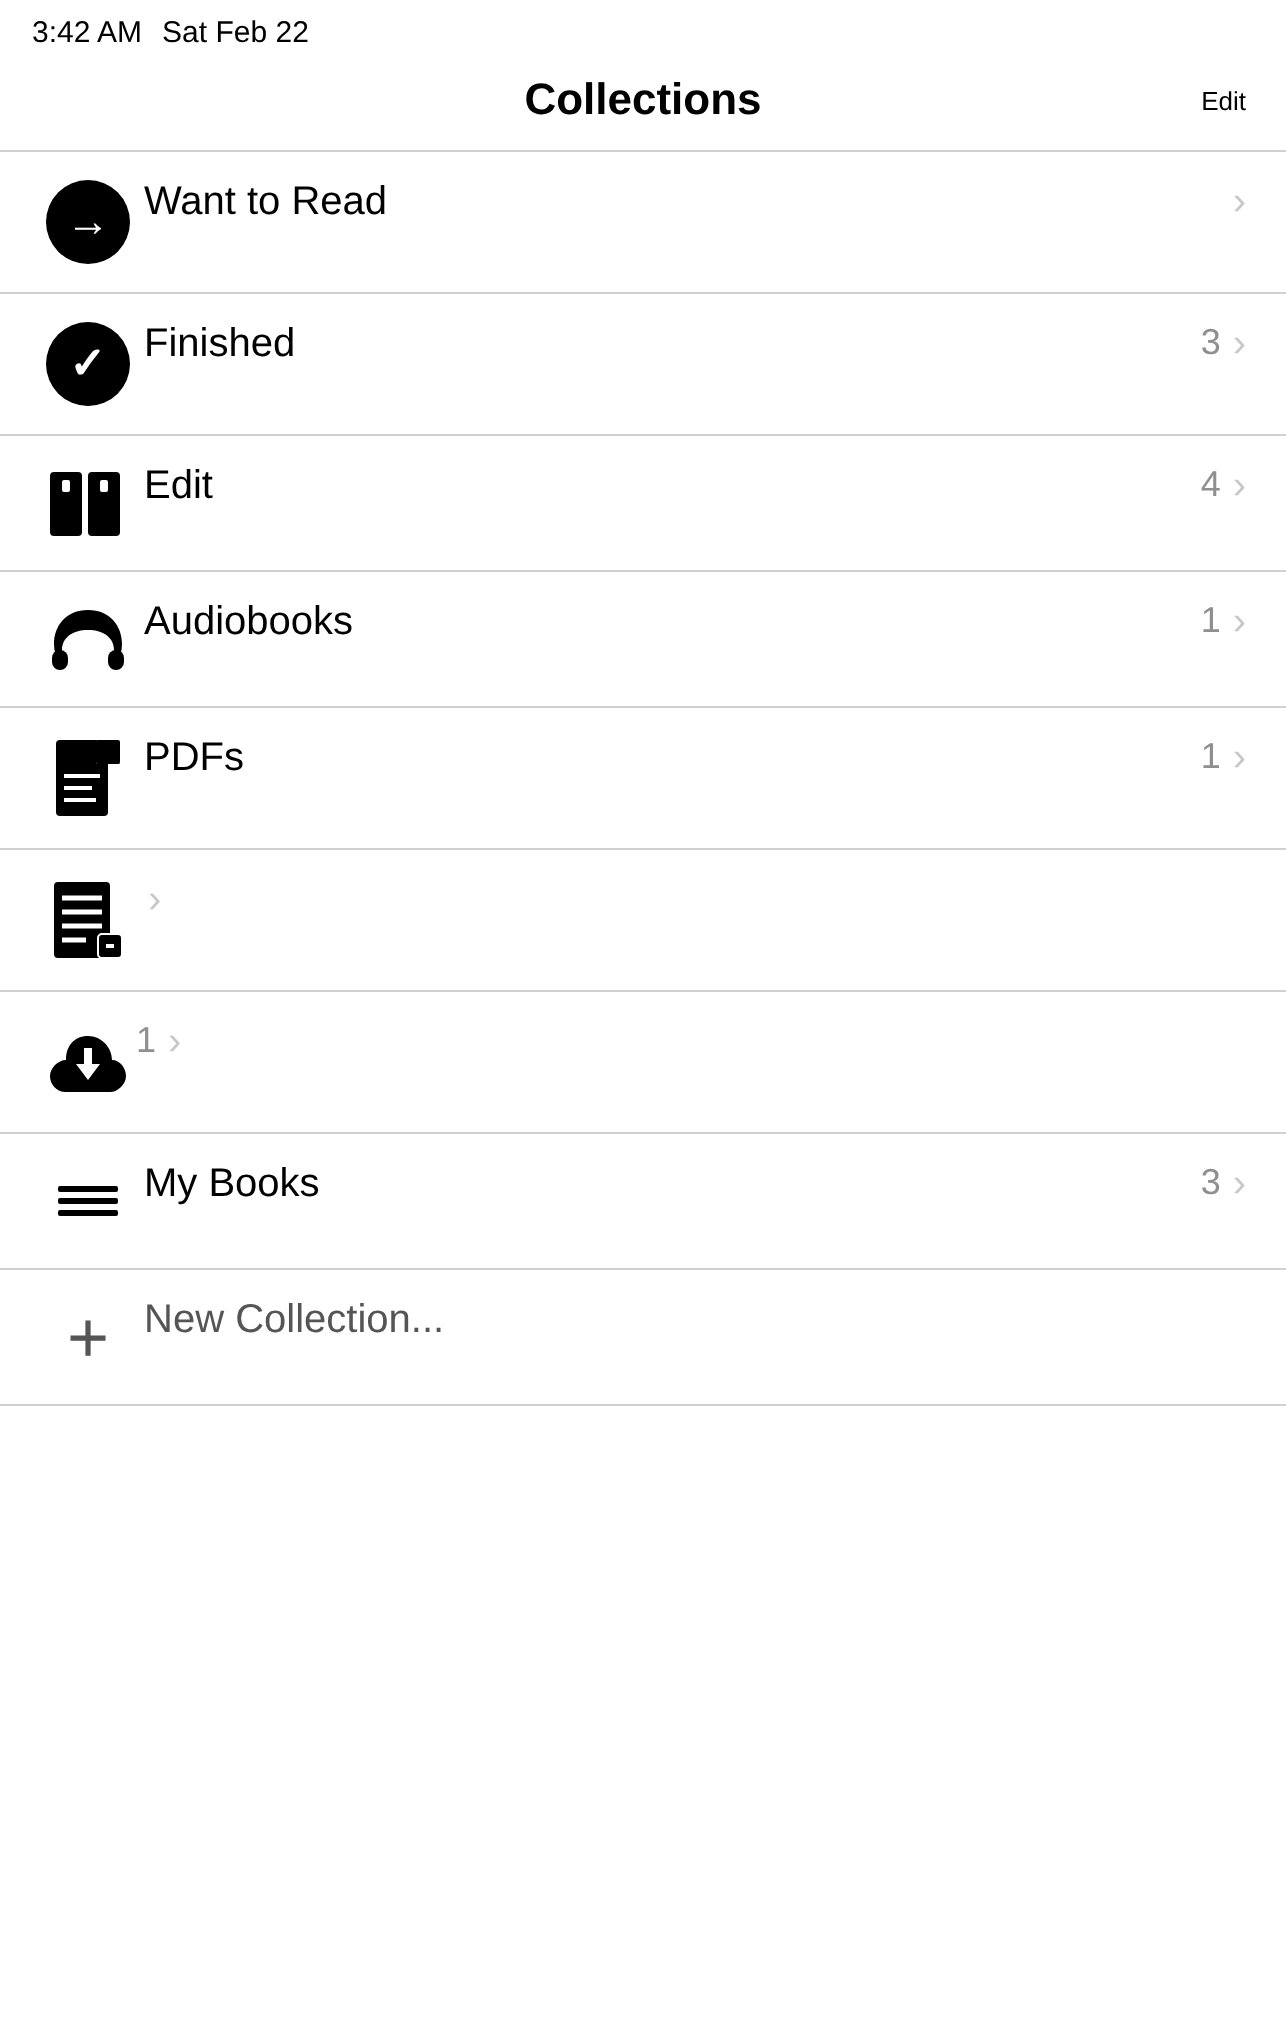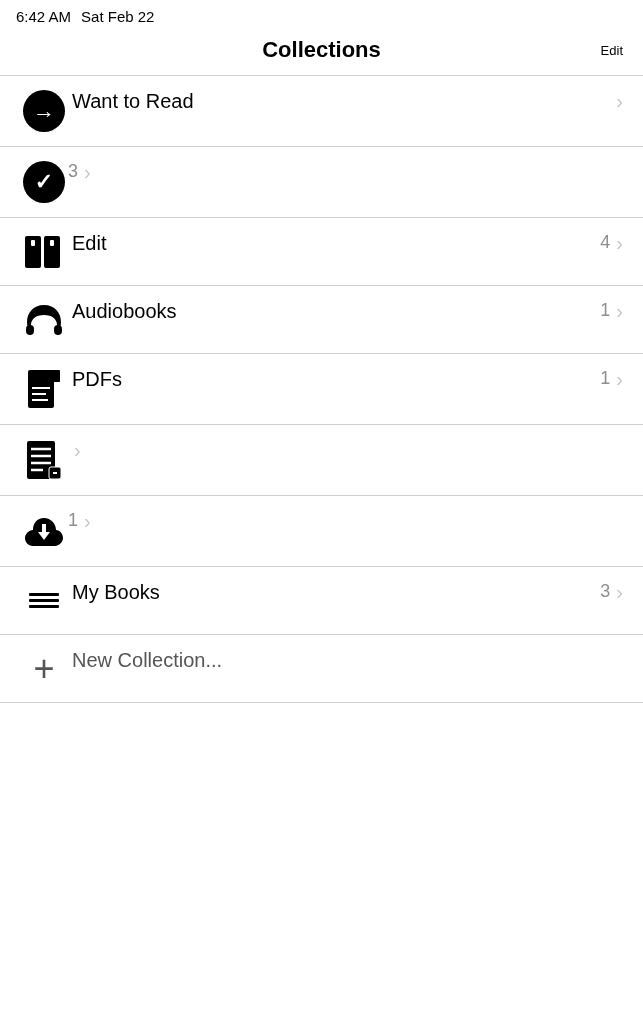--- a/index.html
+++ b/index.html
@@ -150,21 +150,21 @@
     }
 
     .new-collection-label {
       color: #555;
     }
   </style>
 </head>
 <body>
 
 <div class="status-bar">
-  <span>6:42 AM</span>
+  <span>3:42 AM</span>
   <span style="margin-left: 10px;">Sat Feb 22</span>
 </div>
 
 <div class="nav-header">
   <div class="nav-spacer"></div>
   <div class="nav-title">Collections</div>
   <div class="nav-edit">Edit</div>
 </div>
 
 <div class="list-container">
@@ -175,20 +175,21 @@
     </div>
     <span class="item-label">Want to Read</span>
     <span class="item-count"></span>
     <span class="chevron">›</span>
   </div>
 
   <div class="list-item">
     <div class="item-icon">
       <div class="icon-checkmark-circle"></div>
     </div>
+    <span class="item-label">Finished</span>
     <span class="item-count">3</span>
     <span class="chevron">›</span>
   </div>
 
   <div class="list-item">
     <div class="item-icon">
       <svg width="40" height="36" viewBox="0 0 40 36" fill="none">
         <rect x="1" y="2" width="16" height="32" rx="2" fill="#000"></rect>
         <rect x="20" y="2" width="16" height="32" rx="2" fill="#000"></rect>
         <rect x="7" y="6" width="4" height="6" rx="1" fill="#fff"></rect>

